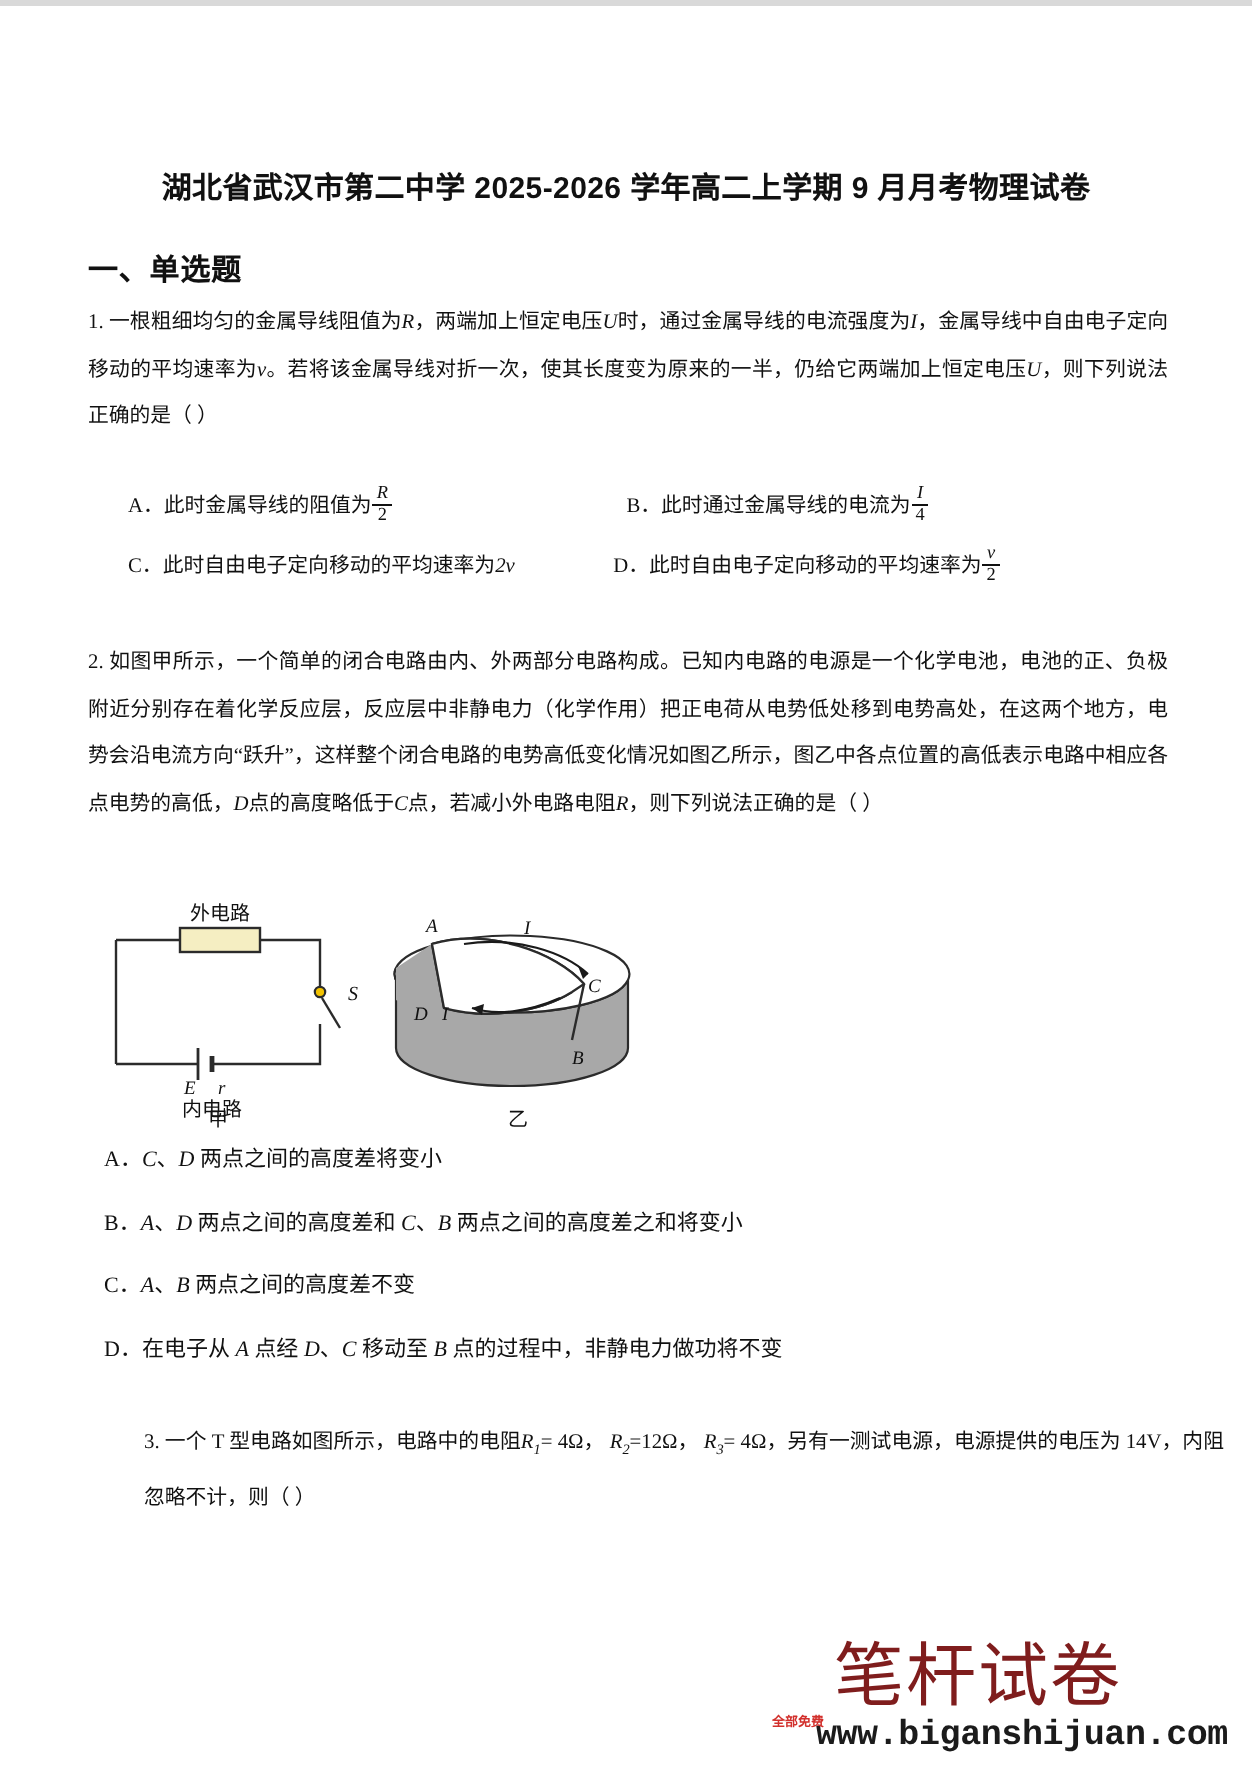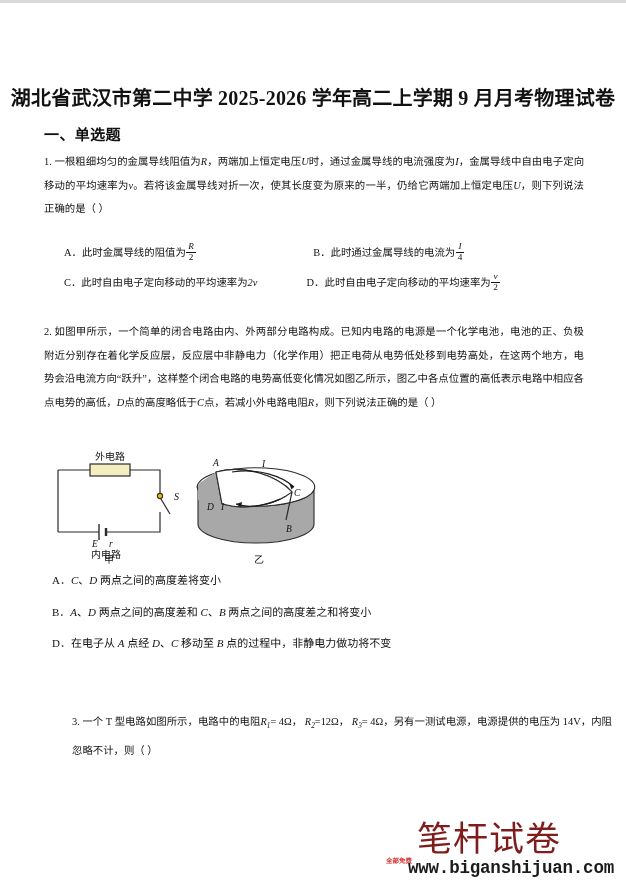--- a/index.html
+++ b/index.html
@@ -29,24 +29,24 @@
     height: 893px;
     padding: 0;
     box-sizing: border-box;
   }
   .doc-title {
     position: absolute;
     top: 82px;
     left: 0;
     width: 626px;
     text-align: center;
-    font-size: 20px;
+    font-size: 15px;
     font-weight: bold;
     letter-spacing: 0.2px;
-    font-family: Liberation Serif, serif;
+    font-family: Liberation Sans, sans-serif;
   }
   .section-head {
     position: absolute;
     left: 44px;
     top: 123px;
     font-size: 15px;
     font-weight: bold;
     letter-spacing: 0.4px;
   }
   .q-block {
@@ -235,20 +235,23 @@
   </div>
 
   <div class="q2-opts">
     <div class="opt">
       <span>A．</span><i class="v">C</i><span>、</span><i class="v">D</i><span> 两点之间的高度差将变小</span>
     </div>
     <div class="opt">
       <span>B．</span><i class="v">A</i><span>、</span><i class="v">D</i><span> 两点之间的高度差和 </span><i class="v">C</i><span>、</span><i class="v">B</i><span> 两点之间的高度差之和将变小</span>
     </div>
     <div class="opt">
+      <span>C．</span><i class="v">A</i><span>、</span><i class="v">B</i><span> 两点之间的高度差不变</span>
+    </div>
+    <div class="opt">
       <span>D．</span><span>在电子从 </span><i class="v">A</i><span> 点经 </span><i class="v">D</i><span>、</span><i class="v">C</i><span> 移动至 </span><i class="v">B</i><span> 点的过程中，非静电力做功将不变</span>
     </div>
   </div>
 
   <div class="q-block q3">
     <span>3.</span>
     <span>一个 T 型电路如图所示，电路中的电阻</span><i class="v">R</i><sub class="idx">1</sub><span>= 4Ω</span>，&nbsp;<i class="v">R</i><sub class="idx">2</sub><span>=12Ω</span>，&nbsp;<i class="v">R</i><sub class="idx">3</sub><span>= 4Ω</span><span>，另有一测试电源，电源提供的电压为 14V，内阻忽略不计，则（      ）</span>
   </div>
 
   <div class="watermark">

